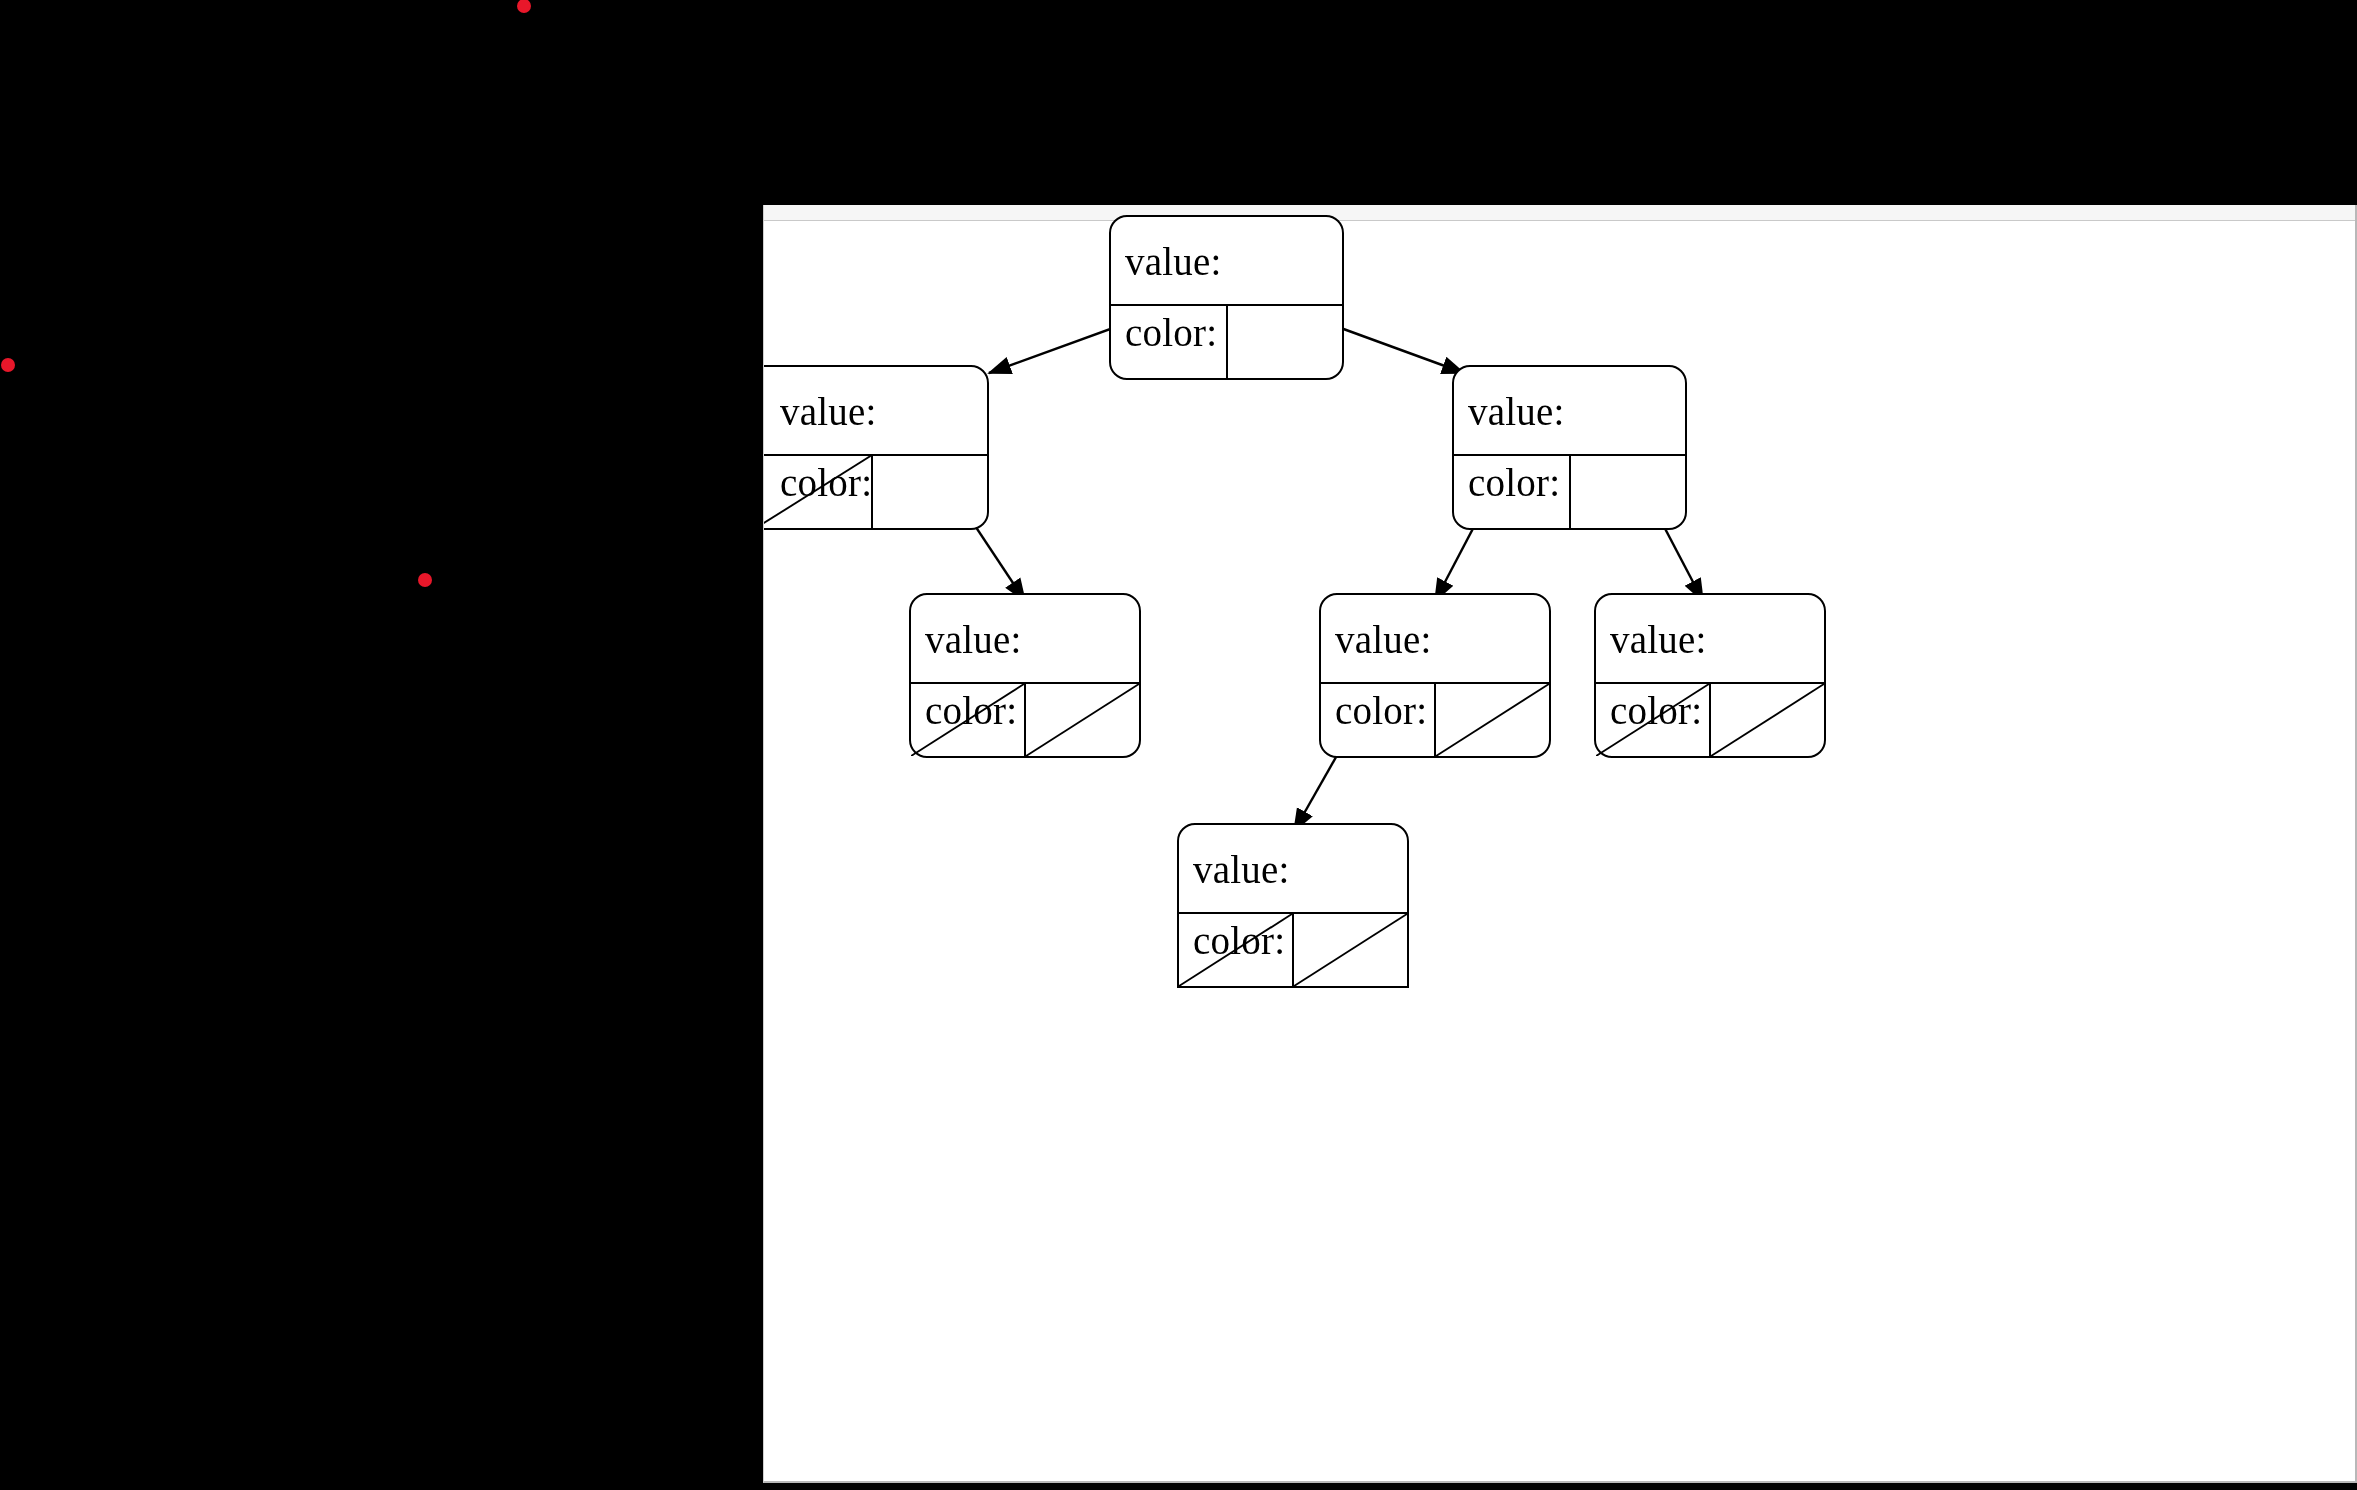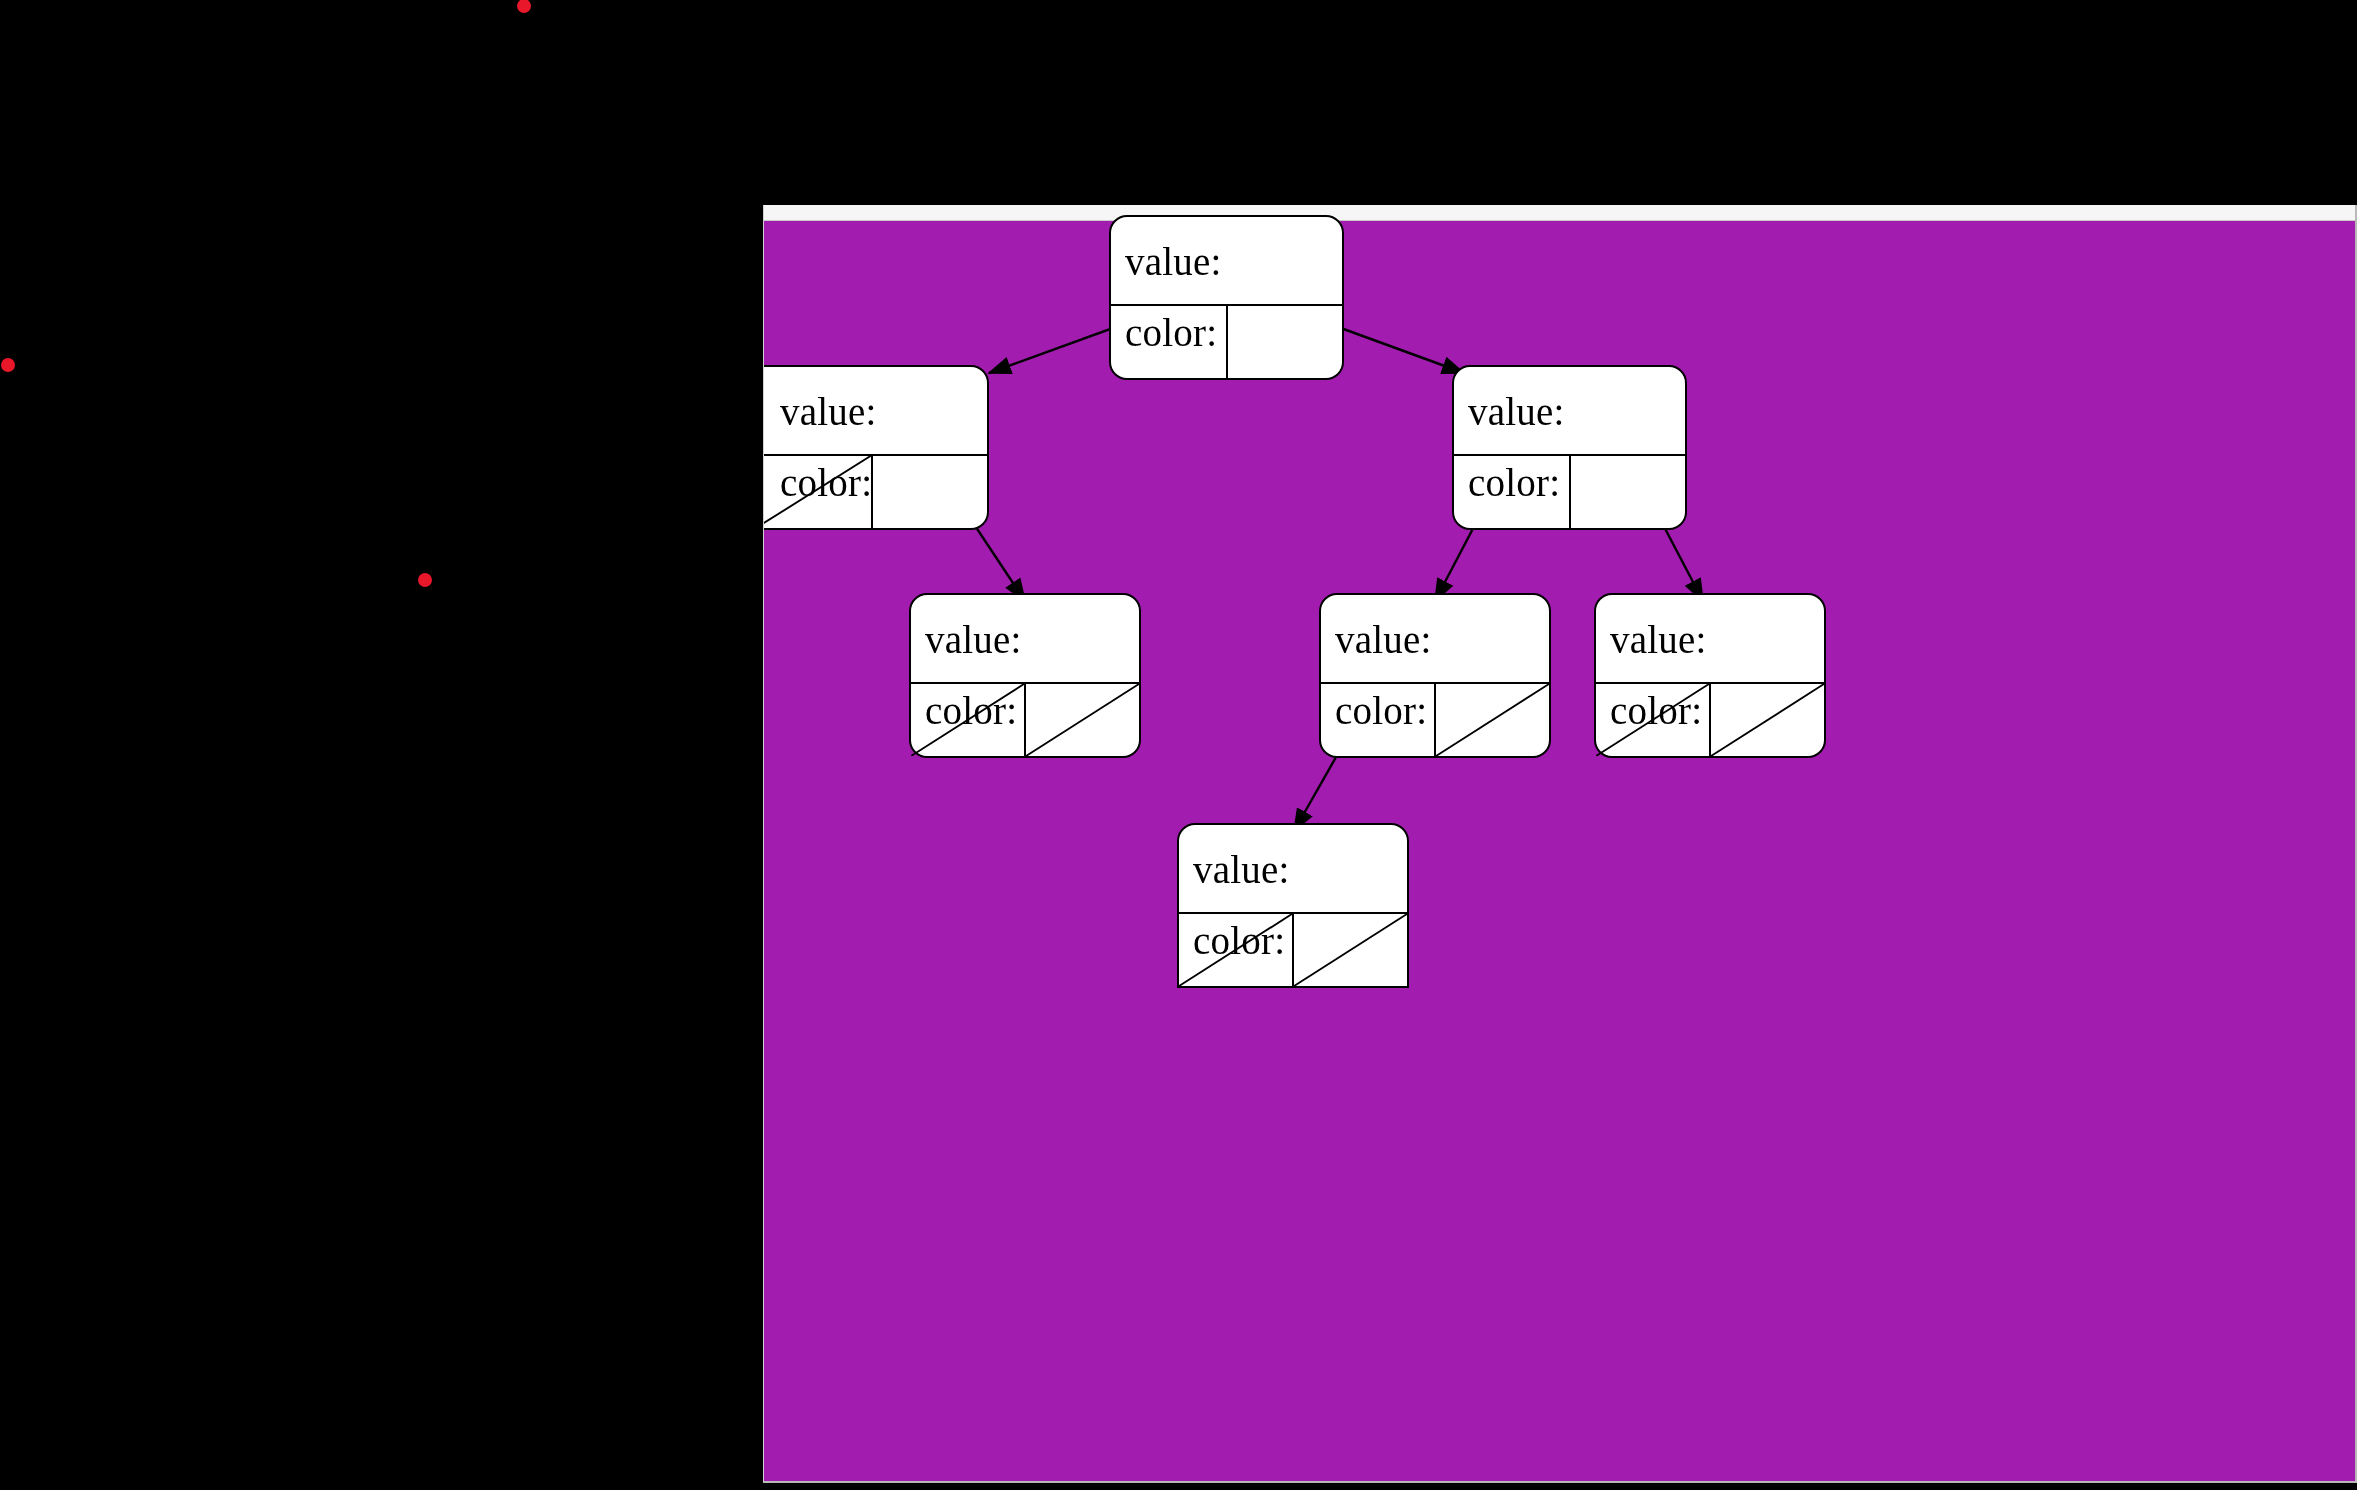--- a/index.html
+++ b/index.html
@@ -12,21 +12,21 @@
   }
   #root-canvas{position:absolute;left:0;top:0;width:2357px;height:1490px;}
 
   .reddot{position:absolute;border-radius:50%;background:#e8172a;}
 
   
   #panel{
     position:absolute;
     left:763px;top:205px;
     width:1594px;height:1278px;
-    background:#a21caf;
+    background:#ffffff;
     border-right:2px solid #b8b8b8;
     border-bottom:2px solid #b8b8b8;
     border-left:1px solid #cfcfcf;
     box-sizing:border-box;
     overflow:hidden;
   }
   #panel-header{
     position:absolute;left:0;top:0;width:100%;height:16px;
     background:#f6f6f6;
     border-bottom:1px solid #c9c9c9;

